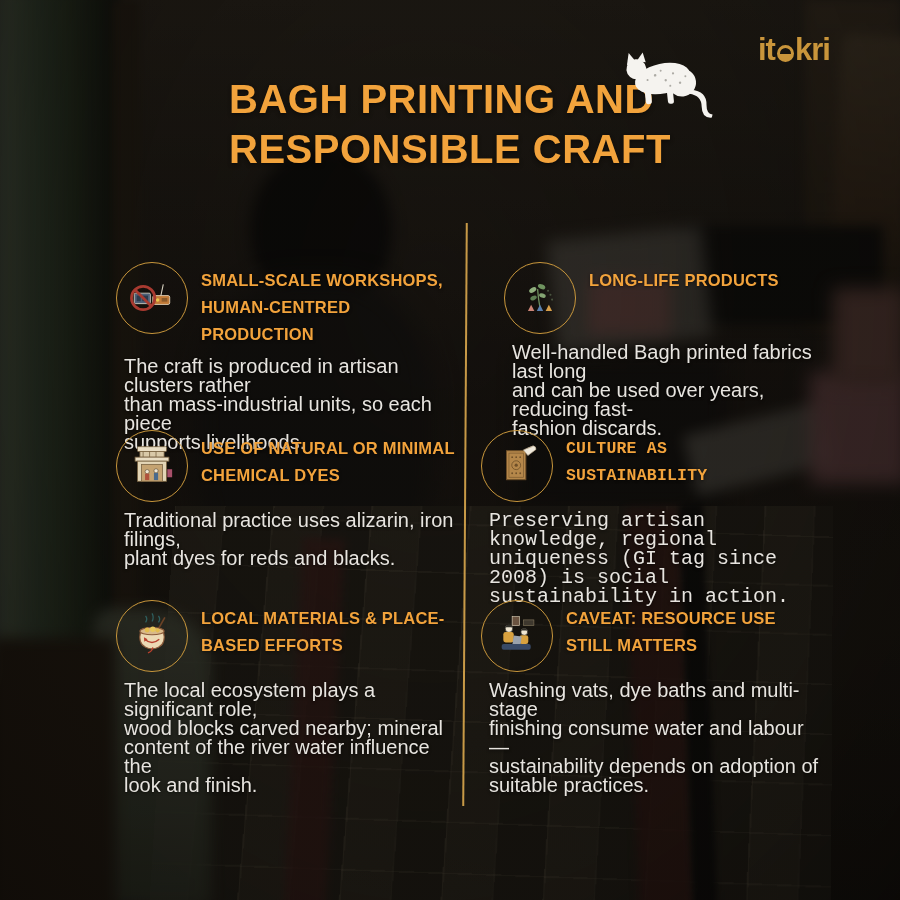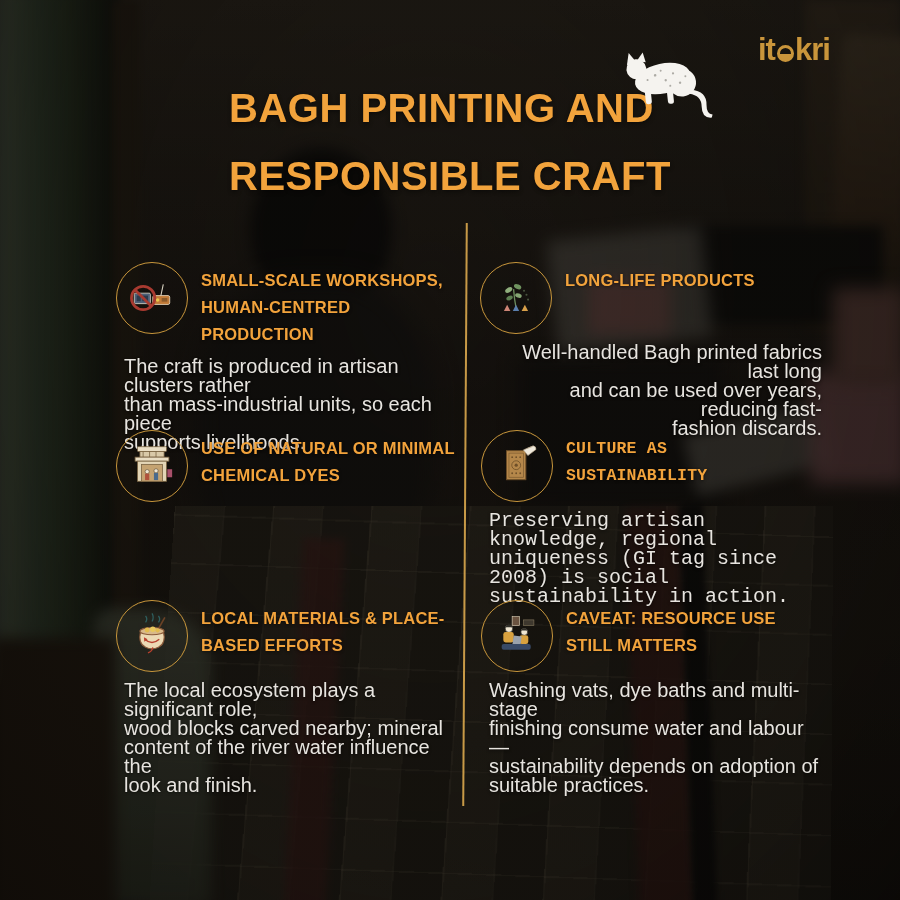--- a/index.html
+++ b/index.html
@@ -52,21 +52,21 @@
     display:flex;align-items:center;
   }
   .logo-o{
     display:inline-block;width:17px;height:17px;border:3px solid var(--logo_gold,#C9953B);
     border-radius:50%;margin:6px 1px 0 2px;box-sizing:border-box;
     background:linear-gradient(180deg, transparent 52%, var(--logo_gold,#C9953B) 52%);
   }
   .cat{position:absolute;left:618px;top:44px;z-index:5;}
   .title{
     position:absolute;left:229px;top:74px;width:500px;margin:0;z-index:4;
-    font-size:40px;line-height:68px;font-weight:800;letter-spacing:.5px;
+    font-size:40px;line-height:50px;font-weight:800;letter-spacing:.5px;
     color:var(--accent,#F2A33C);white-space:pre-line;
     text-shadow:0 2px 4px rgba(0,0,0,.45);
   }
   .divider{
     position:absolute;left:464px;top:223px;width:2px;height:583px;z-index:3;
     background:var(--divider,#DCA94E);opacity:.9;transform:rotate(.35deg);
   }
   .cell{position:absolute;width:352px;z-index:4;}
   .cell-head{display:flex;align-items:flex-start;}
   .icon-wrap{
@@ -79,21 +79,21 @@
     font-size:16.5px;line-height:27px;font-weight:800;letter-spacing:.2px;
     color:var(--accent,#F2A33C);white-space:pre-line;
     text-shadow:0 1px 3px rgba(0,0,0,.5);
   }
   .body{
     margin:9px 0 0 8px;width:334px;
     font-size:20px;line-height:19px;font-weight:400;
     color:var(--body_text,#E7E4DF);white-space:pre-line;
     text-shadow:0 1px 3px rgba(0,0,0,.6);
   }
-  .pos-r1c1{left:116px;top:255px;} .pos-r1c2{left:480px;top:255px;text-align:right;}
+  .pos-r1c1{left:116px;top:255px;} .pos-r1c2{left:504px;top:255px;}
   .pos-r2c1{left:116px;top:423px;} .pos-r2c2{left:481px;top:423px;font-family:Liberation Mono, monospace;}
   .pos-r3c1{left:116px;top:593px;} .pos-r3c2{left:481px;top:593px;}
 </style>
 </head>
 <body>
 
 <div class="poster">
 
   <div class="bg">
     <div class="bg-base"></div>
@@ -218,20 +218,22 @@
           <circle cx="30" cy="43" r="2.6" fill="#efe6d2" stroke="#54432c" stroke-width=".7"></circle>
           <rect x="27.4" y="45.5" width="5.2" height="8" fill="#b0523c"></rect>
           <circle cx="41" cy="42" r="2.6" fill="#efe6d2" stroke="#54432c" stroke-width=".7"></circle>
           <rect x="38.4" y="44.5" width="5.2" height="9" fill="#4a6a8c"></rect>
           <rect x="55" y="40" width="6" height="10" fill="#a8506a"></rect>
         </svg>
       </div>
       <h2 class="heading">USE OF NATURAL OR MINIMAL
 CHEMICAL DYES</h2>
     </div>
+    <p class="body">Traditional practice uses alizarin, iron filings,
+plant dyes for reds and blacks.</p>
   </section>
 
   <section class="cell pos-r2c2">
     <div class="cell-head">
       <div class="icon-wrap">
         <svg width="58" height="58" viewBox="0 0 72 72">
           <rect x="23" y="17" width="24" height="36" fill="#b5874a" stroke="#6e4f28" stroke-width="1.2"></rect>
           <rect x="26" y="20" width="18" height="30" fill="none" stroke="#7d5c30" stroke-width=".9"></rect>
           <circle cx="35" cy="35" r="5.5" fill="none" stroke="#6e4f28" stroke-width="1"></circle>
           <circle cx="35" cy="35" r="2" fill="#6e4f28"></circle>

